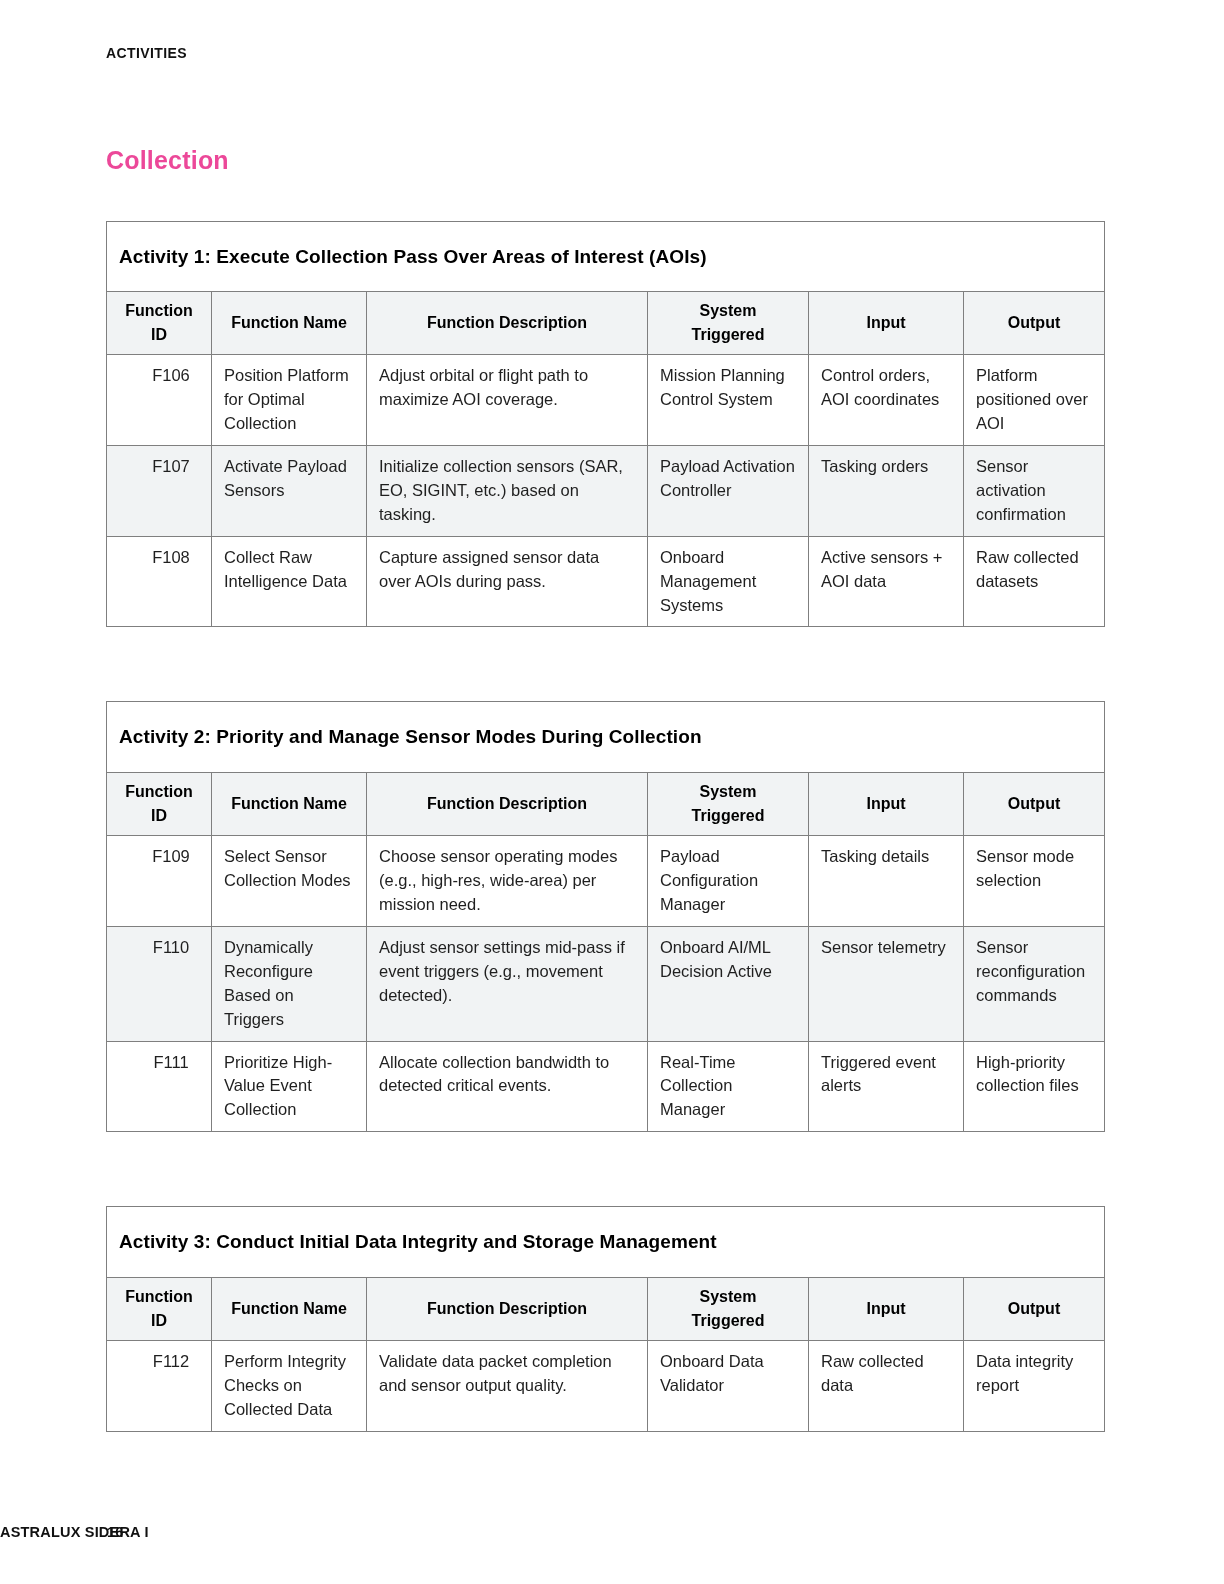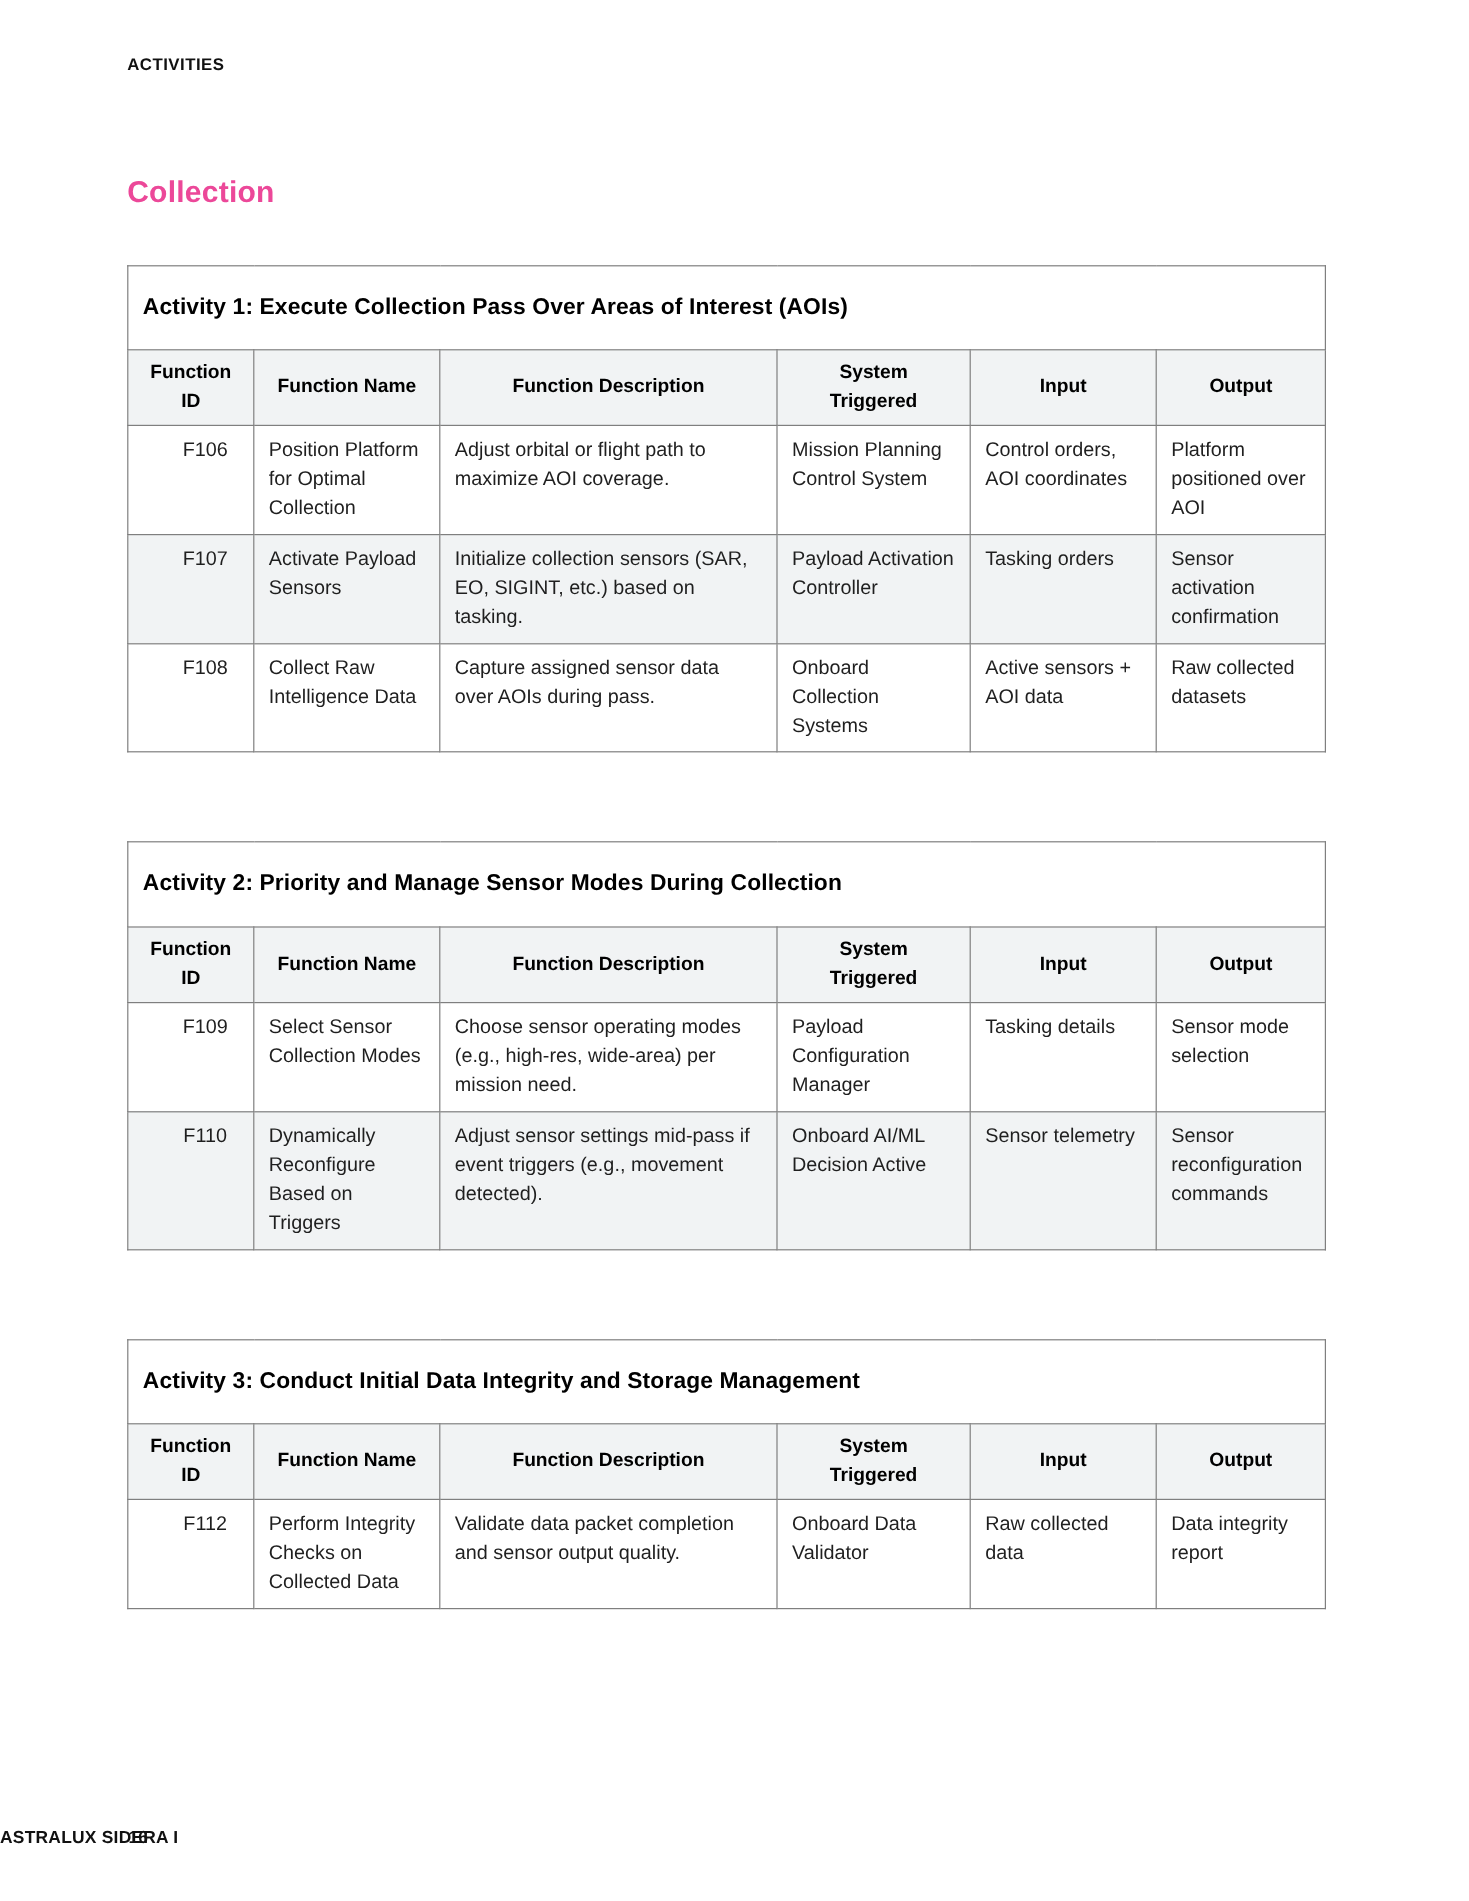--- a/index.html
+++ b/index.html
@@ -138,21 +138,21 @@
         <td>Activate Payload Sensors</td>
         <td>Initialize collection sensors (SAR, EO, SIGINT, etc.) based on tasking.</td>
         <td>Payload Activation Controller</td>
         <td>Tasking orders</td>
         <td>Sensor activation confirmation</td>
       </tr>
       <tr class="body-row">
         <td class="cell-id">F108</td>
         <td>Collect Raw Intelligence Data</td>
         <td>Capture assigned sensor data over AOIs during pass.</td>
-        <td>Onboard Collection Systems</td>
+        <td>Onboard Management Systems</td>
         <td>Active sensors + AOI data</td>
         <td>Raw collected datasets</td>
       </tr>
     </tbody>
   </table>
 
   <table class="activity-table">
     <colgroup>
       <col class="col-id">
         <col class="col-name">
@@ -182,20 +182,28 @@
         <td>Sensor mode selection</td>
       </tr>
       <tr class="body-row alt">
         <td class="cell-id">F110</td>
         <td>Dynamically Reconfigure Based on Triggers</td>
         <td>Adjust sensor settings mid-pass if event triggers (e.g., movement detected).</td>
         <td>Onboard AI/ML Decision Active</td>
         <td>Sensor telemetry</td>
         <td>Sensor reconfiguration commands</td>
       </tr>
+      <tr class="body-row">
+        <td class="cell-id">F111</td>
+        <td>Prioritize High-Value Event Collection</td>
+        <td>Allocate collection bandwidth to detected critical events.</td>
+        <td>Real-Time Collection Manager</td>
+        <td>Triggered event alerts</td>
+        <td>High-priority collection files</td>
+      </tr>
     </tbody>
   </table>
 
   <table class="activity-table">
     <colgroup>
       <col class="col-id">
         <col class="col-name">
         <col class="col-desc">
       <col class="col-sys">
         <col class="col-in">

